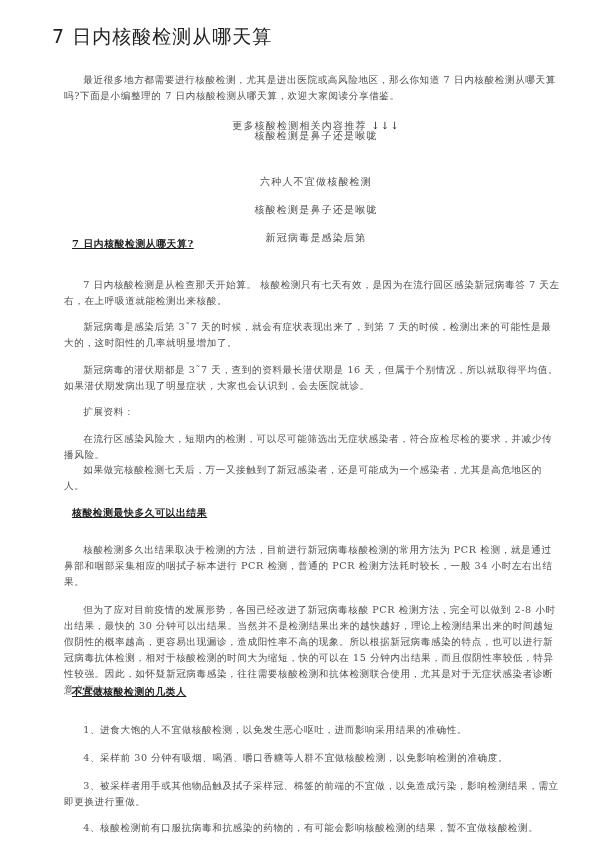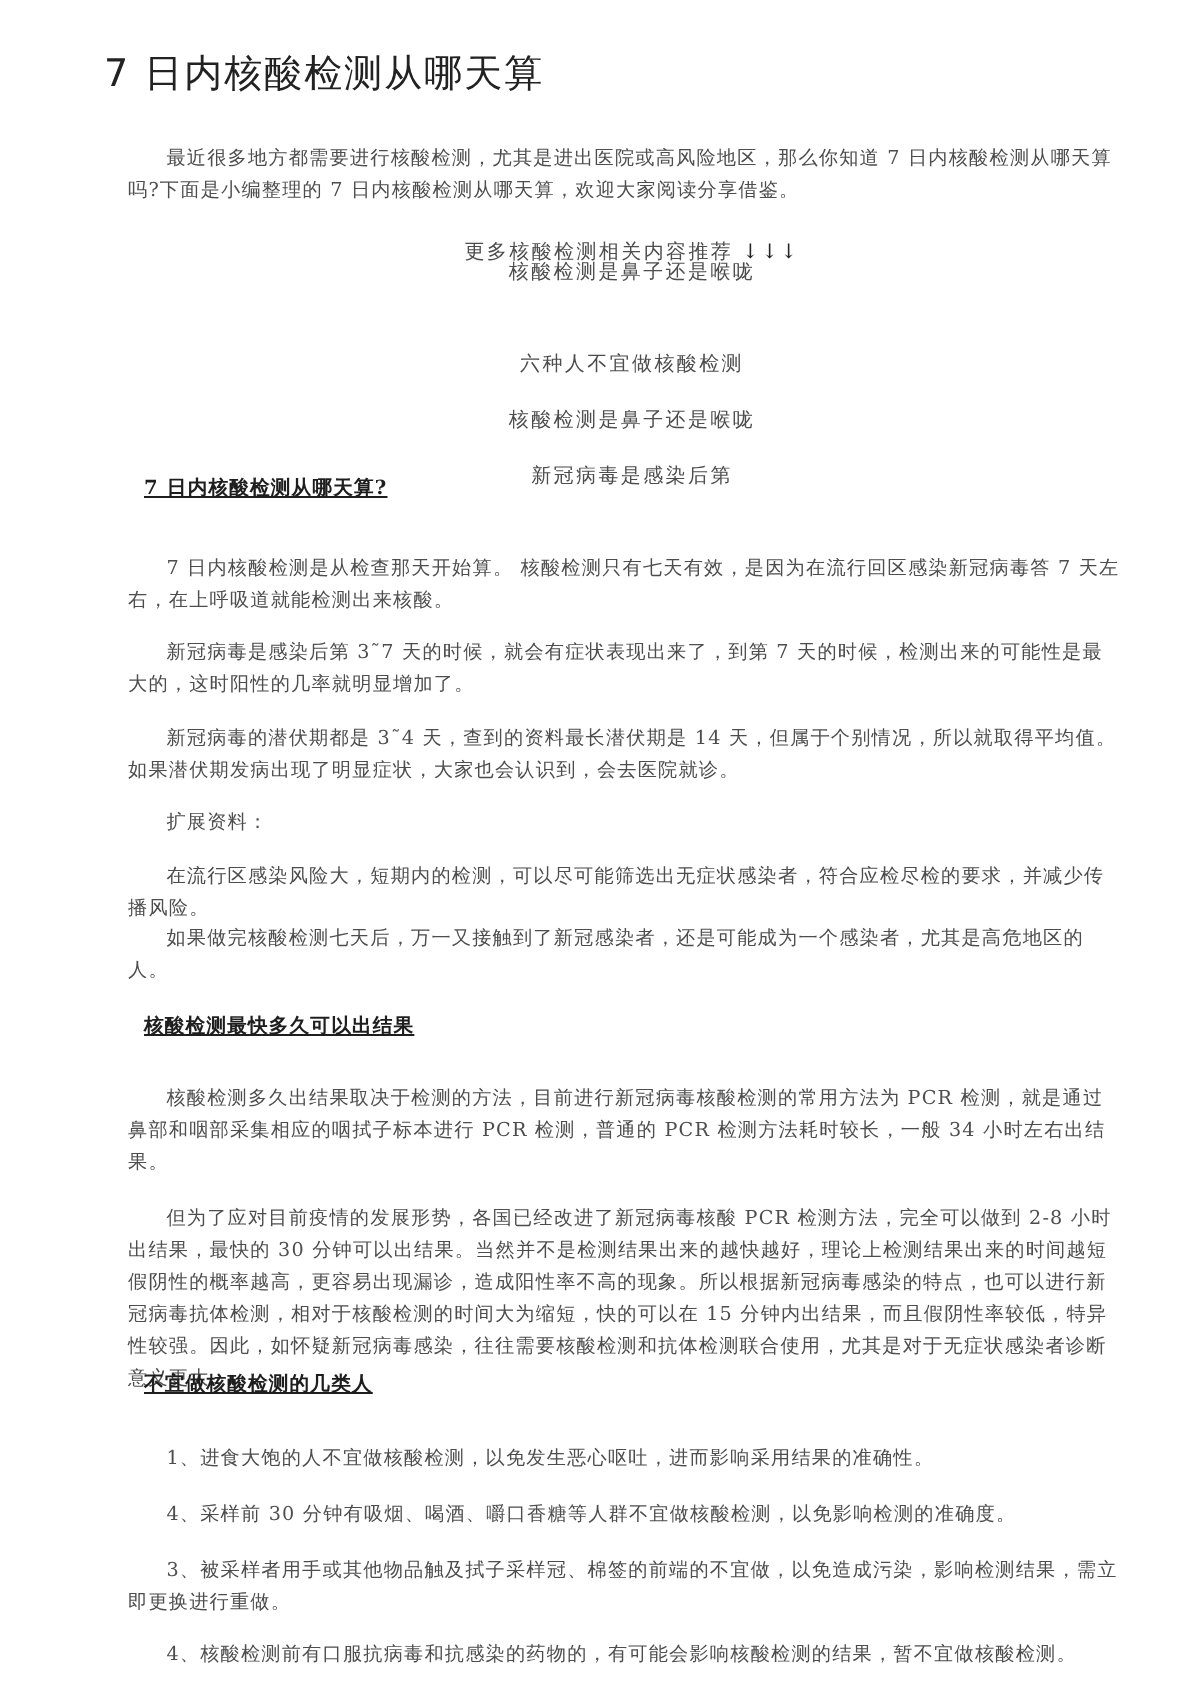--- a/index.html
+++ b/index.html
@@ -42,21 +42,21 @@
     <span class="arrow">↓↓↓</span>
   </p>
   <p class="center" style="top:113px">核酸检测是鼻子还是喉咙</p>
   <p class="center" style="top:159px">六种人不宜做核酸检测</p>
   <p class="center" style="top:187px">核酸检测是鼻子还是喉咙</p>
   <p class="center" style="top:215px">新冠病毒是感染后第</p>
 
   <h2 class="h" style="top:238px">7 日内核酸检测从哪天算?</h2>
   <p class="p" style="top:265px">7 日内核酸检测是从检查那天开始算。 核酸检测只有七天有效，是因为在流行回区感染新冠病毒答 7 天左右，在上呼吸道就能检测出来核酸。</p>
   <p class="p" style="top:307px">新冠病毒是感染后第 3˜7 天的时候，就会有症状表现出来了，到第 7 天的时候，检测出来的可能性是最大的，这时阳性的几率就明显增加了。</p>
-  <p class="p" style="top:350px">新冠病毒的潜伏期都是 3˜4 天，查到的资料最长潜伏期是 14 天，但属于个别情况，所以就取得平均值。如果潜伏期发病出现了明显症状，大家也会认识到，会去医院就诊。</p>
+  <p class="p" style="top:350px">新冠病毒的潜伏期都是 3˜7 天，查到的资料最长潜伏期是 16 天，但属于个别情况，所以就取得平均值。如果潜伏期发病出现了明显症状，大家也会认识到，会去医院就诊。</p>
   <p class="p" style="top:392px">扩展资料：</p>
   <p class="p" style="top:419px">在流行区感染风险大，短期内的检测，可以尽可能筛选出无症状感染者，符合应检尽检的要求，并减少传播风险。</p>
   <p class="p" style="top:450px">如果做完核酸检测七天后，万一又接触到了新冠感染者，还是可能成为一个感染者，尤其是高危地区的人。</p>
 
   <h2 class="h" style="top:507px">核酸检测最快多久可以出结果</h2>
   <p class="p" style="top:530px">核酸检测多久出结果取决于检测的方法，目前进行新冠病毒核酸检测的常用方法为 PCR 检测，就是通过鼻部和咽部采集相应的咽拭子标本进行 PCR 检测，普通的 PCR 检测方法耗时较长，一般 34 小时左右出结果。</p>
   <p class="p" style="top:590px">但为了应对目前疫情的发展形势，各国已经改进了新冠病毒核酸 PCR 检测方法，完全可以做到 2-8 小时出结果，最快的 30 分钟可以出结果。当然并不是检测结果出来的越快越好，理论上检测结果出来的时间越短假阴性的概率越高，更容易出现漏诊，造成阳性率不高的现象。所以根据新冠病毒感染的特点，也可以进行新冠病毒抗体检测，相对于核酸检测的时间大为缩短，快的可以在 15 分钟内出结果，而且假阴性率较低，特异性较强。因此，如怀疑新冠病毒感染，往往需要核酸检测和抗体检测联合使用，尤其是对于无症状感染者诊断意义更大。</p>
 
   <h2 class="h" style="top:686px">不宜做核酸检测的几类人</h2>
   <p class="p" style="top:710px">1、进食大饱的人不宜做核酸检测，以免发生恶心呕吐，进而影响采用结果的准确性。</p>

